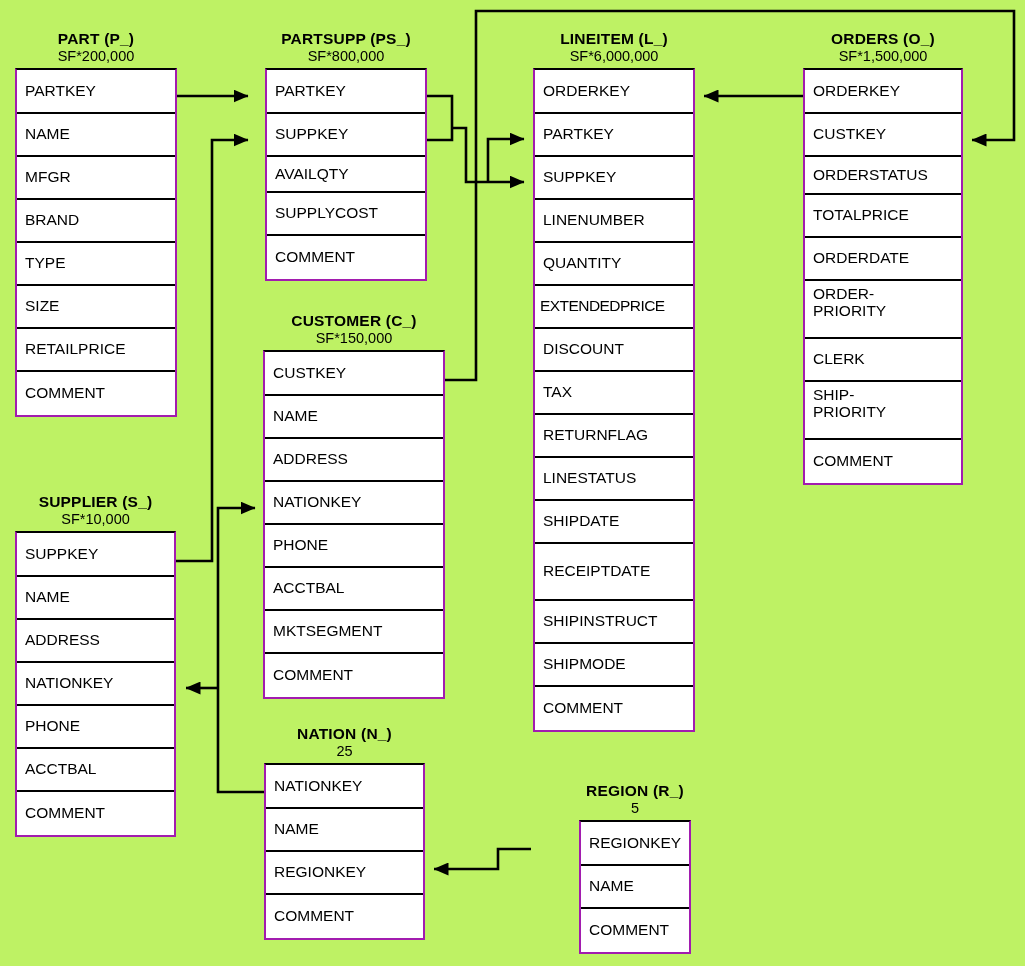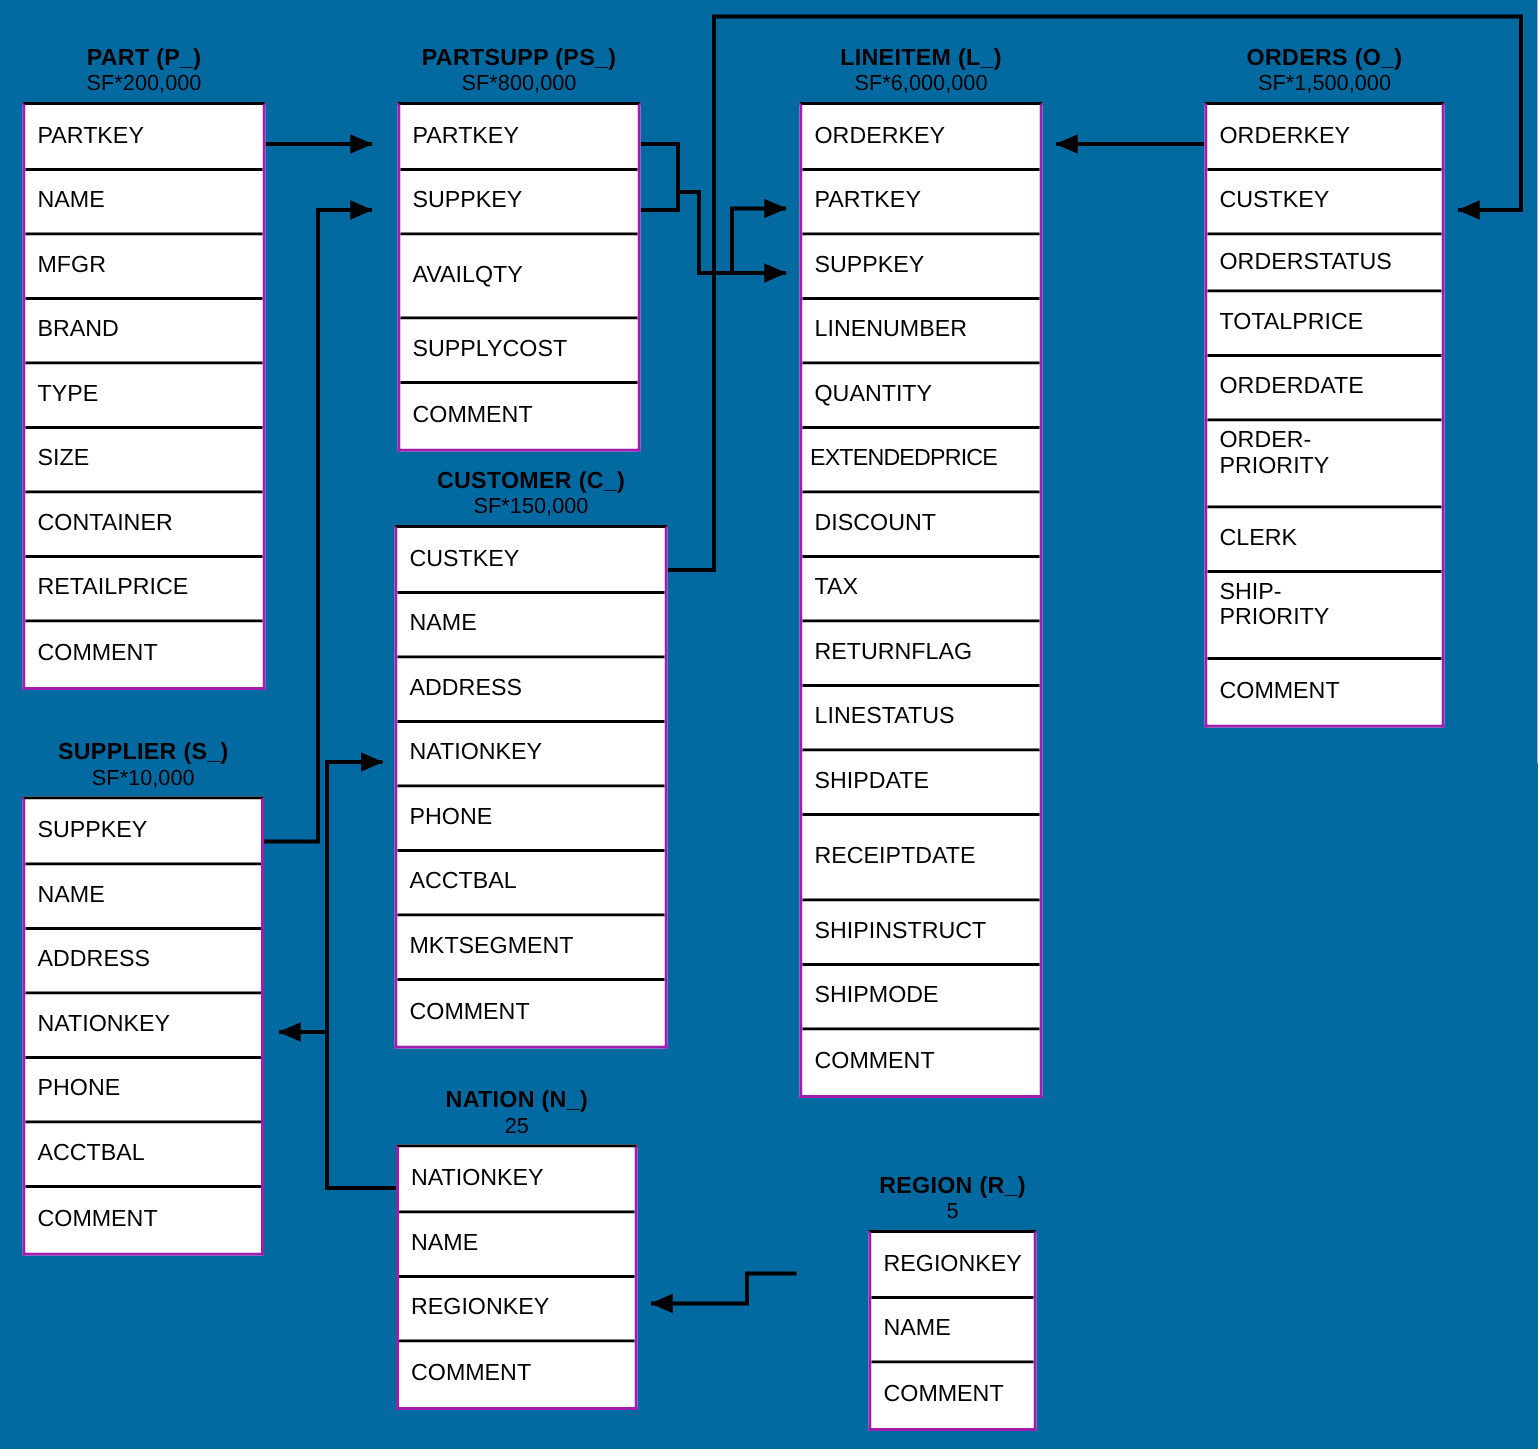--- a/index.html
+++ b/index.html
@@ -7,21 +7,21 @@
   body{
     font-family:"Liberation Sans", sans-serif;
     color:#000000;
     -webkit-font-smoothing:antialiased;
   }
   #canvas{
     position:relative;
     width:1025px;
     height:966px;
     overflow:hidden;
-    background:#0369a1;
+    background:#bef264;
   }
   
   #wires{
     position:absolute;
     left:0; top:0;
     width:1025px;
     height:966px;
     pointer-events:none;
   }
   
@@ -113,33 +113,32 @@
   <div class="entity" style="left:15px; top:30px; width:162px;">
     <div class="ent-title">PART (P_)</div>
     <div class="ent-card">SF*200,000</div>
     <div class="ent-body">
       <div class="col" style="height:44px;">PARTKEY</div>
       <div class="col" style="height:43px;">NAME</div>
       <div class="col" style="height:43px;">MFGR</div>
       <div class="col" style="height:43px;">BRAND</div>
       <div class="col" style="height:43px;">TYPE</div>
       <div class="col" style="height:43px;">SIZE</div>
-      <div class="col" style="height:43px;">CONTAINER</div>
       <div class="col" style="height:43px;">RETAILPRICE</div>
       <div class="col" style="height:43px;">COMMENT</div>
     </div>
   </div>
 
   <div class="entity" style="left:265px; top:30px; width:162px;">
     <div class="ent-title">PARTSUPP (PS_)</div>
     <div class="ent-card">SF*800,000</div>
     <div class="ent-body">
       <div class="col" style="height:44px;">PARTKEY</div>
       <div class="col" style="height:43px;">SUPPKEY</div>
-      <div class="col" style="height:56px;">AVAILQTY</div>
+      <div class="col" style="height:36px;">AVAILQTY</div>
       <div class="col" style="height:43px;">SUPPLYCOST</div>
       <div class="col" style="height:43px;">COMMENT</div>
     </div>
   </div>
 
   <div class="entity" style="left:533px; top:30px; width:162px;">
     <div class="ent-title">LINEITEM (L_)</div>
     <div class="ent-card">SF*6,000,000</div>
     <div class="ent-body">
       <div class="col" style="height:44px;">ORDERKEY</div>

